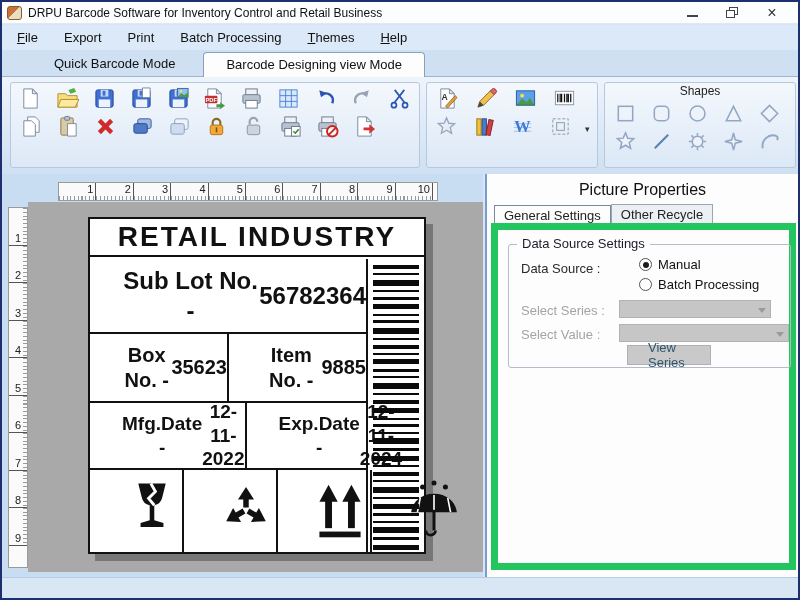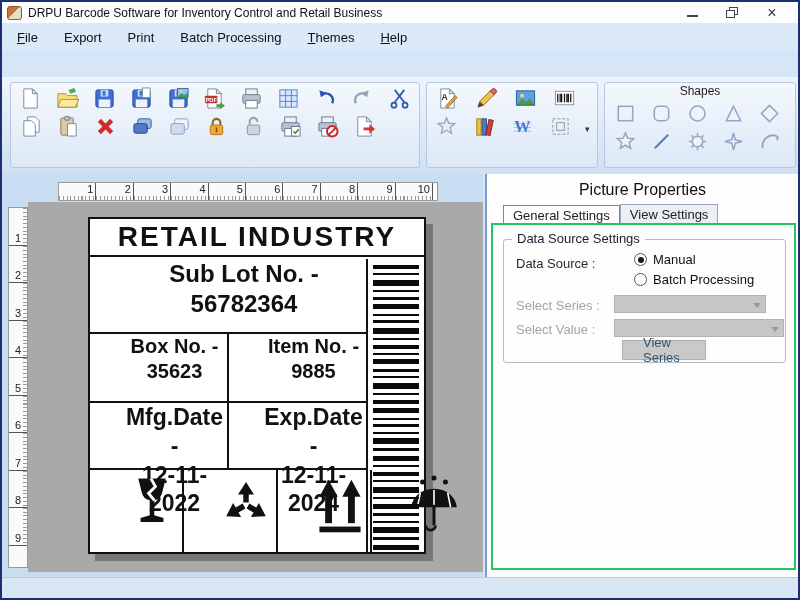--- a/index.html
+++ b/index.html
@@ -57,43 +57,43 @@
   #page { position:absolute; left:26px; top:28px; width:455px; height:370px; background:#a9a9a9; }
   
   #label { position:absolute; left:60px; top:15px; width:338px; height:337px;
     background:#fff; border:2px solid #111; box-shadow:7px 7px 0 rgba(70,70,70,.5);
     font-family:"Liberation Sans",sans-serif; color:#111; }
   #label-header { height:38px; border-bottom:2px solid #111; display:flex; align-items:center;
     justify-content:center; font-size:28px; font-weight:bold; letter-spacing:2px; }
   #label-body { position:absolute; left:0; top:40px; right:0; bottom:0; display:flex; }
   #label-left { width:278px; border-right:2px solid #111; display:flex; flex-direction:column; }
   .lbl-row { border-bottom:2px solid #111; display:flex; }
-  .lbl-cell { flex:1; display:flex; flex-direction:column; align-items:center; justify-content:flex-start;
+  .lbl-cell { flex:1; display:flex; flex-direction:row; align-items:center; justify-content:flex-start;
     font-weight:bold; text-align:center; line-height:1.25;margin-left:32px; }
   .cell-divider { border-right:2px solid #111; }
   #row-sublot { height:75px; font-size:24px; }
   #row-boxitem { height:69px; }
   #row-dates { height:67px; }
   #row-boxitem .lbl-cell { font-size:20px; }
-  #row-dates .lbl-cell { font-size:23px; }
+  #row-dates .lbl-cell { font-size:19px; }
   #row-icons { flex:1; border-bottom:none; }
   #row-icons .lbl-cell { padding:4px 2px; }
   #barcode-cell { flex:1; padding:6px 5px; }
   #barcode-bars { height:285px; display:flex; flex-direction:column; justify-content:space-between; }
   .bbar { background:#0a0a0a; width:100%; }
   
   #props { position:absolute; left:483px; top:0; width:313px; height:403px;
     background:#fdfdfd; border-left:2px solid #7a9cc6; }
   #props-title { text-align:center; font-size:16px; color:#111; padding-top:7px; }
-  #props-tabs { position:absolute; left:16px; top:30px; display:flex; align-items:center; }
+  #props-tabs { position:absolute; left:7px; top:30px; display:flex; align-items:center; }
   .props-tab { font-size:13px; color:#222; padding:2px 9px 3px; cursor:default; background:#eceff3;
     border:1px solid #9aa6b4; border-bottom:none; }
   .props-tab.active { background:#fdfdfd; position:relative; top:1px; border:1px solid #7a8a9a; border-bottom:none; }
   #props-content { position:absolute; left:4px; top:49px; width:305px; height:347px;
-    border:2px solid #22c55e; background:#fdfdfd; }
+    border:7px solid #22c55e; background:#fdfdfd; }
   .fieldset { position:absolute; left:10px; width:283px; border:1px solid #b4bcc8; border-radius:3px; }
   .legend { position:absolute; top:-9px; left:8px; background:#fdfdfd; padding:0 5px;
     font-size:13px; color:#1c1c2e; }
   #fs-datasource { top:14px; height:124px; }
   #fs-imagepath { top:148px; height:186px; }
   .fs-label { position:absolute; font-size:13px; color:#2a2a2a; }
   .fs-label.disabled { color:#a4a4a4; }
   .radio { position:absolute; display:flex; align-items:center; gap:6px; font-size:13px; color:#111; }
   .radio .circ { width:13px; height:13px; border:1px solid #555; border-radius:50%; background:#fff;
     display:flex; align-items:center; justify-content:center; }
@@ -148,20 +148,24 @@
 
   <div id="menubar">
       <div class="menu-item"><u>F</u>ile</div>
       <div class="menu-item">Export</div>
       <div class="menu-item">Print</div>
       <div class="menu-item">Batch Processing</div>
       <div class="menu-item"><u>T</u>hemes</div>
       <div class="menu-item"><u>H</u>elp</div>
     </div>
 
+  <div id="tabrow">
+      <div class="mode-tab">Quick Barcode Mode</div>
+      <div class="mode-tab active">Barcode Designing view Mode</div>
+    </div>
 
   <div id="toolbar">
       <div class="tool-group" style="left: 8px; width: 410px;">
         <div class="tool-row" style="gap: 13px;">
           <div class="tool-btn">
             <svg width="23" height="23" viewBox="0 0 24 24">
               <path d="M5 2h9l5 5v15H5z" fill="#fff" stroke="#7a8aa0"></path>
               <path d="M14 2l5 5h-5z" fill="#dde6f0" stroke="#7a8aa0"></path>
             </svg>
           </div>
@@ -582,21 +586,21 @@
             </div>
           </div>
         </div>
       </div>
     </div>
 
     <div id="props">
       <div id="props-title">Picture Properties</div>
       <div id="props-tabs">
           <div class="props-tab active">General Settings</div>
-          <div class="props-tab">View Settings</div>
+          <div class="props-tab">Other Recycle</div>
         </div>
       <div id="props-content">
 
         <div class="fieldset" id="fs-datasource">
           <div class="legend">Data Source Settings</div>
           <div class="fs-label" style="left:12px; top:16px;">Data Source :</div>
           <div class="radio checked" id="radio-manual" style="left:130px; top:12px;">
             <span class="circ">
                 <span class="dot"></span>
               </span>

